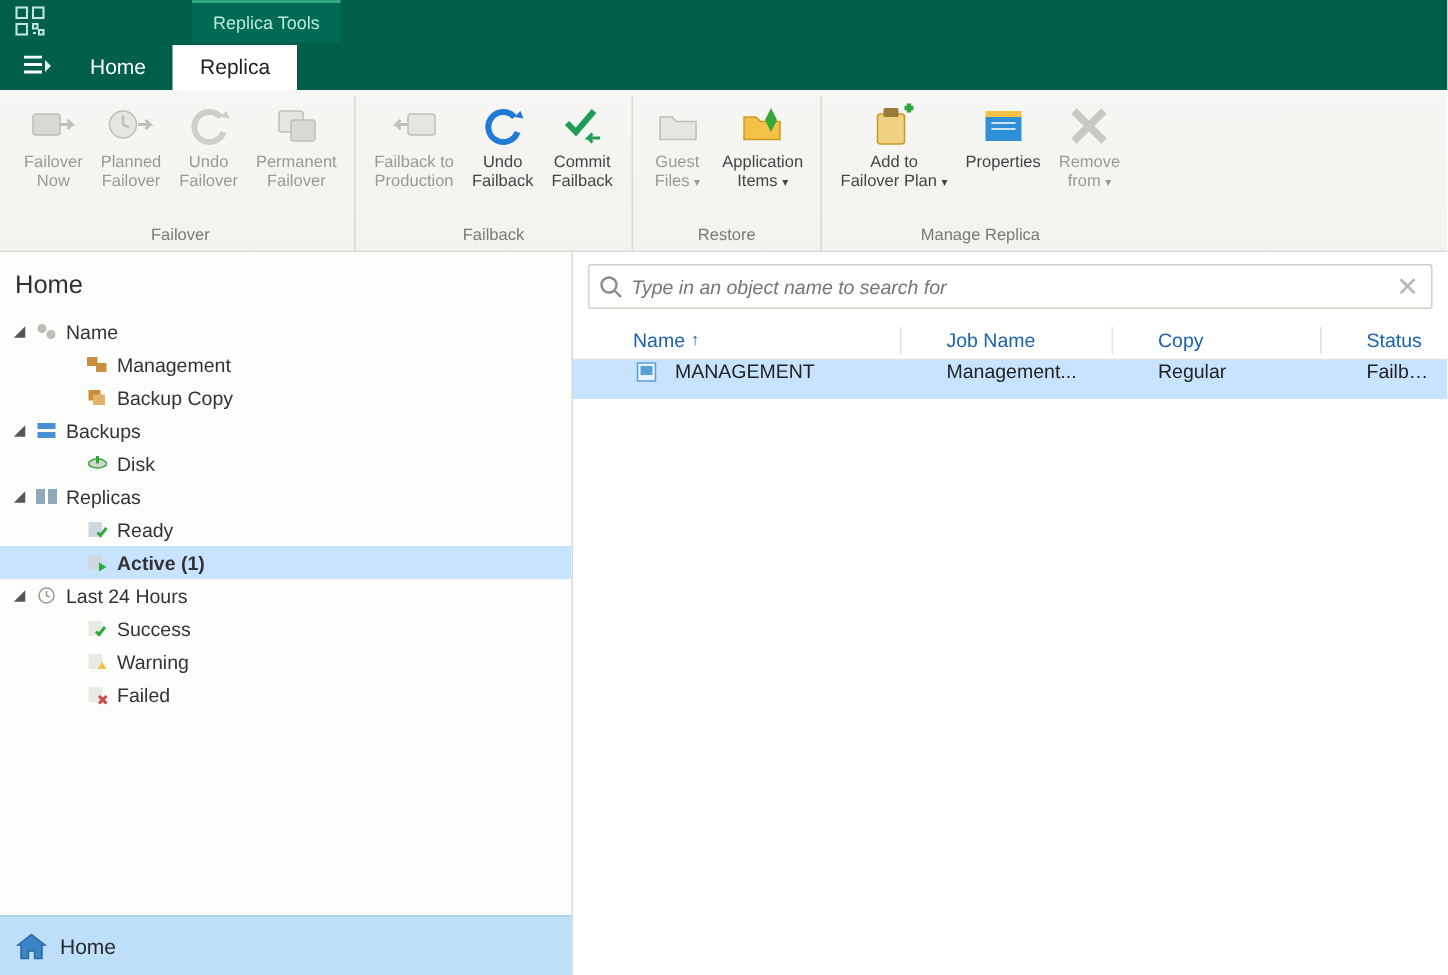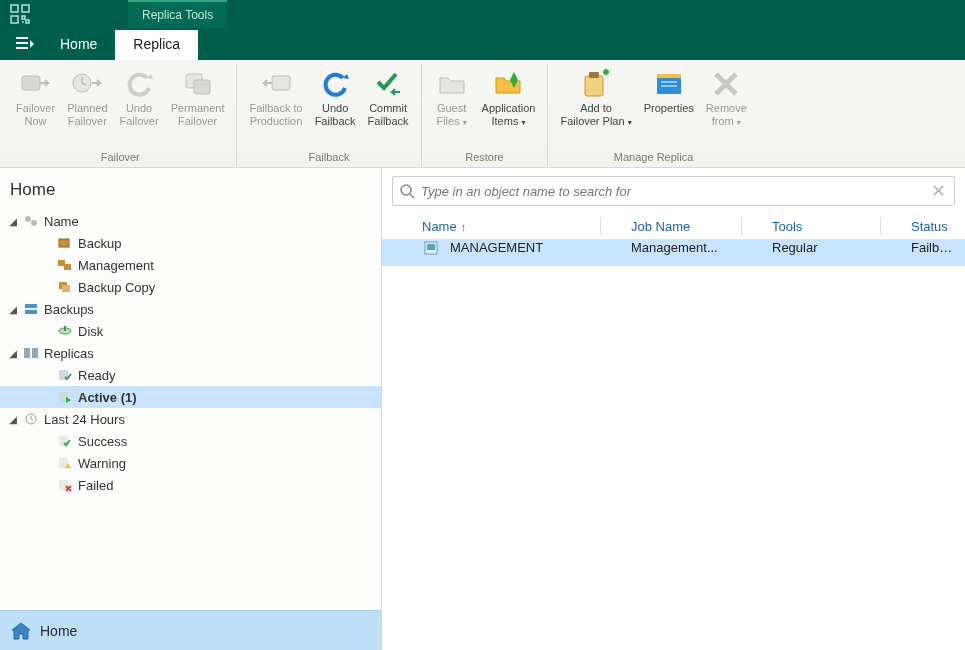--- a/index.html
+++ b/index.html
@@ -255,29 +255,20 @@
               <circle cx="5" cy="5" r="3" fill="#bdbdb7"></circle>
               <circle cx="11" cy="9" r="3" fill="#bdbdb7"></circle>
             </svg>
           </span>
           <span class="label">Name</span>
         </div>
       <div class="tree-row ind2">
           <span class="tw"></span>
           <span class="tico">
             <svg width="16" height="14">
-              <rect x="2" y="3" width="10" height="8" fill="#c98f3a" stroke="#8f6620"></rect>
-            </svg>
-          </span>
-          <span class="label">Backup</span>
-        </div>
-      <div class="tree-row ind2">
-          <span class="tw"></span>
-          <span class="tico">
-            <svg width="16" height="14">
               <rect x="1" y="2" width="7" height="6" fill="#c98f3a"></rect>
               <rect x="7" y="6" width="7" height="6" fill="#c98f3a"></rect>
             </svg>
           </span>
           <span class="label">Management</span>
         </div>
       <div class="tree-row ind2">
           <span class="tw"></span>
           <span class="tico">
             <svg width="16" height="14">
@@ -407,21 +398,21 @@
     </div>
 
     <div class="gridhead">
       <div class="col col-name">
           <span>Name</span>
           <span class="sortarr">↑</span>
         </div>
         <div class="colsep"></div>
       <div class="col col-job">Job Name</div>
         <div class="colsep"></div>
-      <div class="col col-type">Tools</div>
+      <div class="col col-type">Copy</div>
         <div class="colsep"></div>
       <div class="col col-status">Status</div>
     </div>
 
     <div class="gridrow">
       <div class="cell col-name">
           <span class="rico">
             <svg width="14" height="14">
               <rect x="1" y="1" width="12" height="12" fill="#e8f2fb" stroke="#5aa0d8"></rect>
               <rect x="3" y="3" width="8" height="6" fill="#5aa0d8"></rect>

